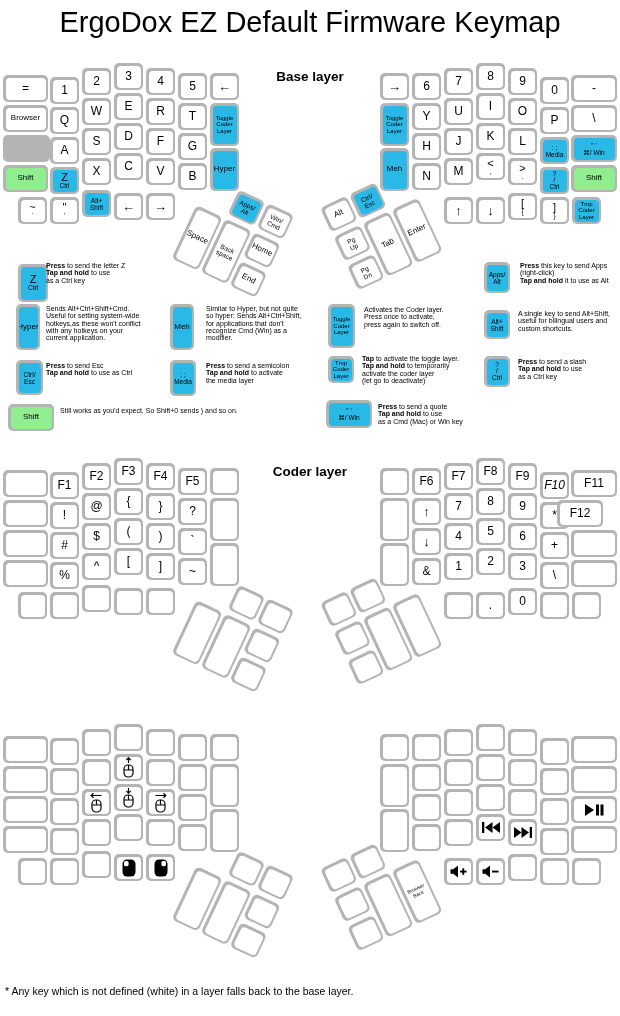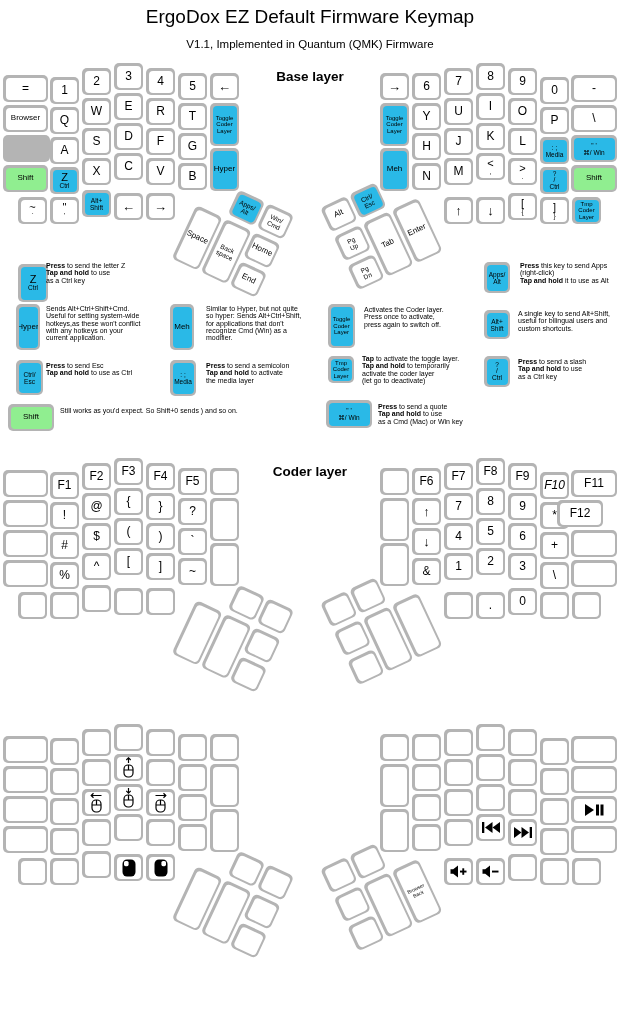--- a/index.html
+++ b/index.html
@@ -1,18 +1,18 @@
 <!DOCTYPE html>
 <html><head>
 <meta charset="utf-8">
 <style>
   html,body{margin:0;padding:0;background:#fff}
   #stage{position:relative;width:620px;height:1016px;background:#fff;overflow:hidden;
          font-family:"Liberation Sans","DejaVu Sans",sans-serif;color:#000}
-  .page-title{position:absolute;left:0;top:6px;width:100%;text-align:center;font-size:19px;font-weight:normal}
+  .page-title{position:absolute;left:0;top:6px;width:100%;text-align:center;font-size:29px;font-weight:normal}
   .page-subtitle{position:absolute;left:0;top:38px;width:100%;text-align:center;font-size:11.5px}
   .layer-sec{position:absolute;left:0;width:620px;height:240px}
   .layer-title{position:absolute;left:0;right:0;top:6px;text-align:center;font-weight:bold;
                font-size:13.5px;line-height:16px;white-space:pre-line}
   .key{position:absolute;background:#b4b4b4;border-radius:5px;padding:2.5px;box-sizing:border-box}
   .cap{width:100%;height:100%;background:#fff;border-radius:4px;display:flex;flex-direction:column;
        align-items:center;justify-content:center;text-align:center;overflow:hidden}
   .kl{display:block;line-height:1.05}
   .z-lg .kl{font-size:12px}
   .z-ar .kl{font-size:13px;font-weight:bold}
@@ -27,21 +27,20 @@
   .icon-wrap{display:block;line-height:0}
   .ltext{position:absolute;font-size:7px;line-height:7.3px;white-space:nowrap}
   .ltext b{font-weight:bold}
   .footnote{position:absolute;left:5px;top:985px;font-size:10.5px;line-height:13.5px}
 </style>
 </head>
 <body>
 
 <div id="stage">
   <div class="page-title">ErgoDox EZ Default Firmware Keymap</div>
-  <div class="page-subtitle">V1.1, Implemented in Quantum (QMK) Firmware</div>
   <div id="layers-root">
       <div class="layer-sec" style="top: 63px;">
         <div class="layer-title">Base layer</div>
         <div class="key" style="left: 3px; top: 12px; width: 45px; height: 27px;">
           <div class="cap z-lg">
             <span class="kl">=</span>
           </div>
         </div>
         <div class="key" style="left: 50px; top: 14px; width: 29px; height: 27px;">
           <div class="cap z-lg">
@@ -1213,14 +1212,15 @@
           <span class="kl">Ctrl</span>
         </div>
       </div>
       <div class="ltext" style="left: 518px; top: 358px;">
         <div><b>Press</b><span> to send a slash</span></div>
         <div><b>Tap and hold</b><span> to use</span></div>
         <div><span>as a Ctrl key</span></div>
       </div>
     </div>
   <div class="footnote">
+    <div>* Any key which is not defined (white) in a layer falls back to the base layer.</div>
   </div>
 </div>
 
 </body></html>

